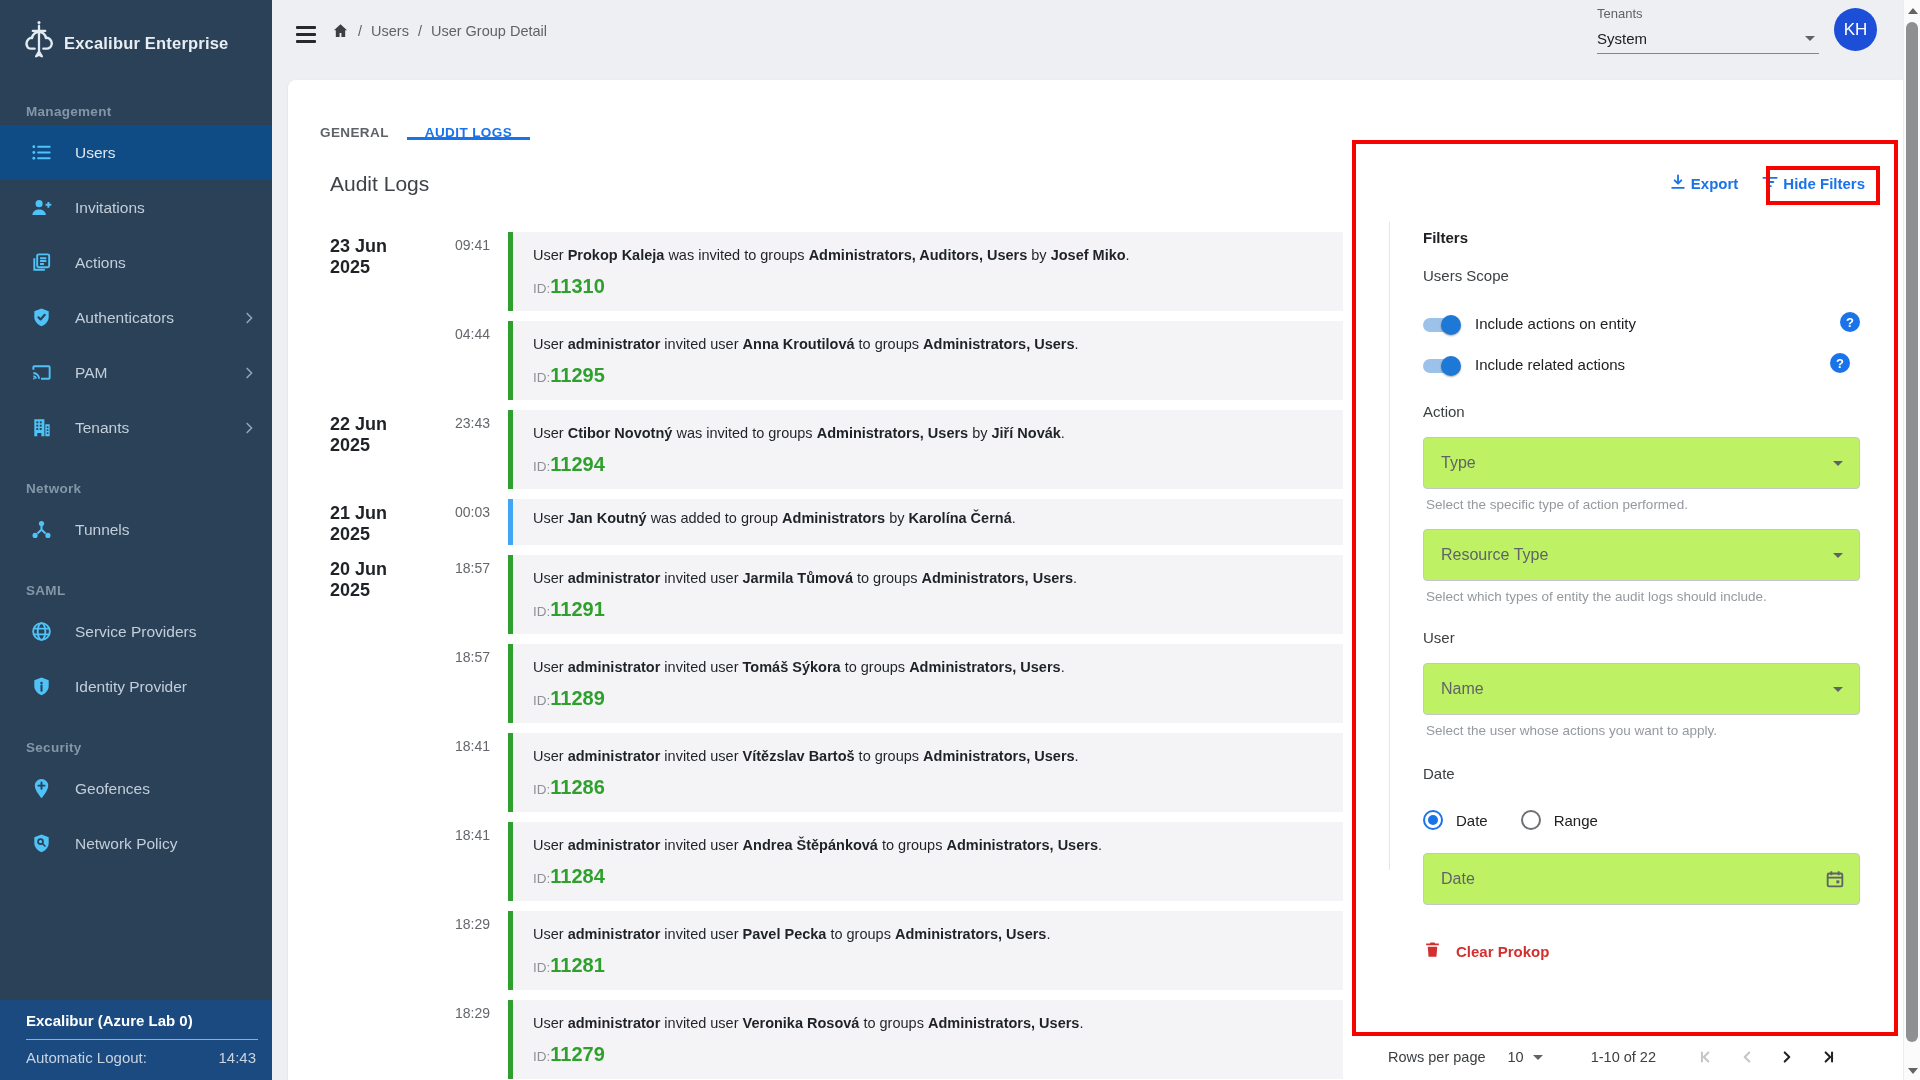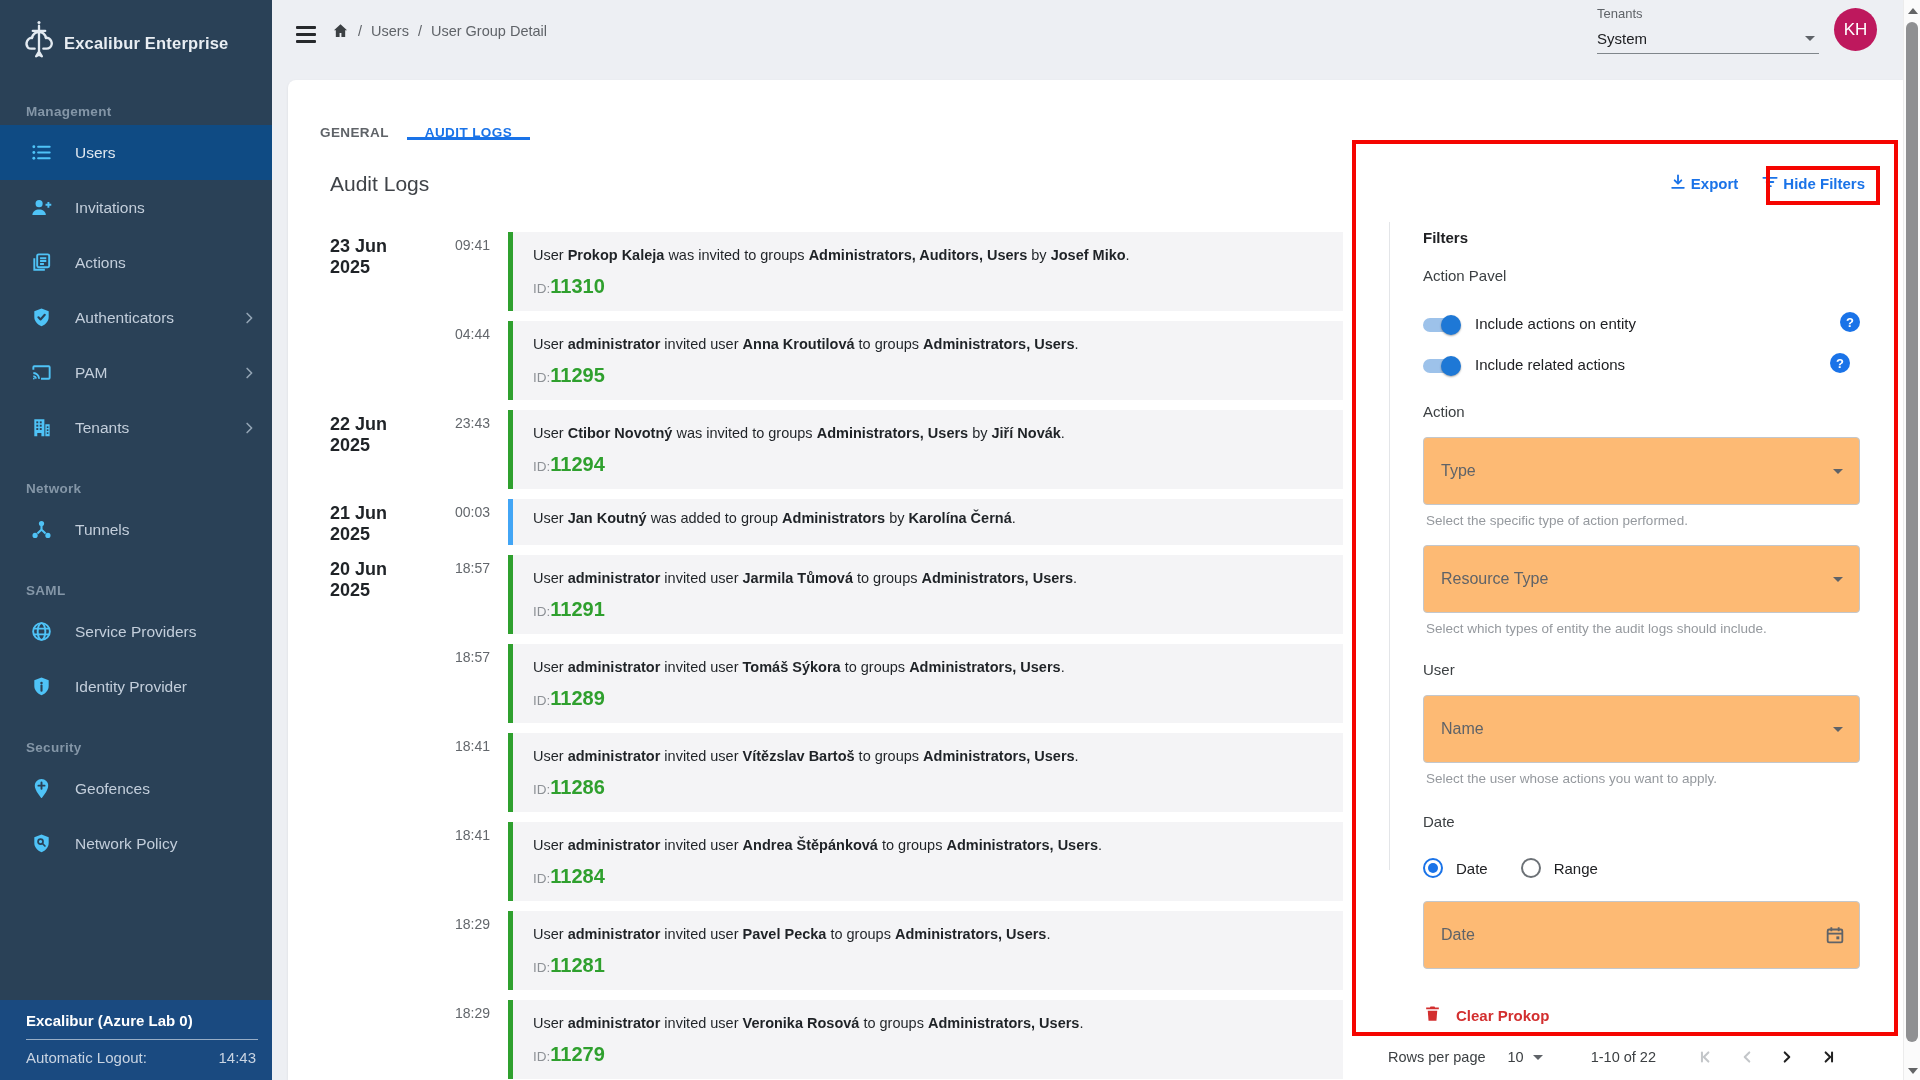--- a/index.html
+++ b/index.html
@@ -39,21 +39,21 @@
   .breadcrumb .home svg { width:17px; height:17px; }
   .crumb-link { cursor:pointer; }
   .tenants { position:absolute; left:1325px; top:6px; width:222px; }
   .tenants-label { font-size:13px; color:#5f6368; }
   .tenants-select { margin-top:3px; height:30px; border-bottom:1px solid #80868b;
     display:flex; align-items:center; justify-content:space-between; cursor:pointer;
     font-size:15px; color:#202124; padding-right:4px; }
   .caret { width:0; height:0; border-left:5px solid transparent; border-right:5px solid transparent;
     border-top:5px solid #5f6368; }
   .avatar { position:absolute; left:1562px; top:8px; width:43px; height:43px; border-radius:50%;
-    background:#be185d; color:#ffffff; font-size:17px; display:flex; align-items:center;
+    background:#1d4ed8; color:#ffffff; font-size:17px; display:flex; align-items:center;
     justify-content:center; cursor:pointer; }
 
   
   .card { position:absolute; left:288px; top:80px; right:17px; bottom:0;
     background:#ffffff; border-radius:8px 0 0 0; box-shadow:0 1px 3px rgba(0,0,0,.08); }
   .tabs { display:flex; height:60px; align-items:flex-end; padding-left:14px; }
   .tab { padding:0 18px; display:flex; align-items:center; font-size:13.5px; font-weight:bold;
     letter-spacing:.4px; color:#5f6368; cursor:pointer; position:relative; }
   .tab.active { color:#1a73e8; }
   .tab.active::after { content:""; position:absolute; left:0; right:0; bottom:0; height:3px; background:#1a73e8; }
@@ -87,23 +87,23 @@
   .switch { width:35px; height:14px; border-radius:7px; background:#9dc2ea; position:relative;
     cursor:pointer; flex:0 0 auto; }
   .switch .knob { position:absolute; right:-3px; top:-3px; width:20px; height:20px; border-radius:50%;
     background:#1e78d6; box-shadow:0 1px 2px rgba(0,0,0,.35); }
   .toggle-label { margin-left:17px; font-size:15px; color:#202124; }
   .help-icon { width:20px; height:20px; border-radius:50%; background:#1a73e8; color:#fff;
     font-size:13px; font-weight:bold; display:flex; align-items:center; justify-content:center;
     margin-left:auto; cursor:pointer; }
   .toggle-row.second .help-icon { margin-right:10px; }
   .f-label.action { margin-top:30px; }
-  .f-field { margin-top:17px; height:68px; border:1px solid #c3c7cc; border-radius:4px;
+  .f-field { margin-top:17px; height:52px; border:1px solid #c3c7cc; border-radius:4px;
     display:flex; align-items:center; padding:0 17px; font-size:16px; color:#5f6368;
-    background:#fdba74; cursor:pointer; position:relative; }
+    background:#bef264; cursor:pointer; position:relative; }
   .f-field .caret { position:absolute; right:16px; }
   .f-field .cal { position:absolute; right:13px; width:22px; height:22px; color:#5f6368; }
   .f-field .cal svg { width:22px; height:22px; }
   .f-helper { margin:8px 0 0 3px; font-size:13.5px; color:#95999e; }
   .f-label.user { margin-top:25px; }
   .f-label.date { margin-top:27px; }
   .radio-row { display:flex; align-items:center; margin-top:28px; gap:13px; }
   .radio { width:20px; height:20px; border-radius:50%; border:2px solid #1a73e8; position:relative;
     cursor:pointer; flex:0 0 auto; }
   .radio .dot { position:absolute; inset:3px; border-radius:50%; background:#1a73e8; }
@@ -436,21 +436,21 @@
           <div class="e-line"><span>User </span><b>administrator</b><span> invited user </span><b>Veronika Rosová</b><span> to groups </span><b>Administrators, Users</b><span>.</span></div>
           <div class="e-id"><span>ID:</span><b style="color: rgb(47, 160, 46);">11279</b></div>
         </div>
       </div>
     </div>
 
   <div class="filters-divider"></div>
 
   <div class="filters-panel">
     <div class="f-title">Filters</div>
-    <div class="f-label scope">Action Pavel</div>
+    <div class="f-label scope">Users Scope</div>
 
     <div class="toggle-row">
       <span class="switch">
           <span class="knob"></span>
         </span>
       <span class="toggle-label">Include actions on entity</span>
       <span class="help-icon">?</span>
     </div>
     <div class="toggle-row second">
       <span class="switch">

